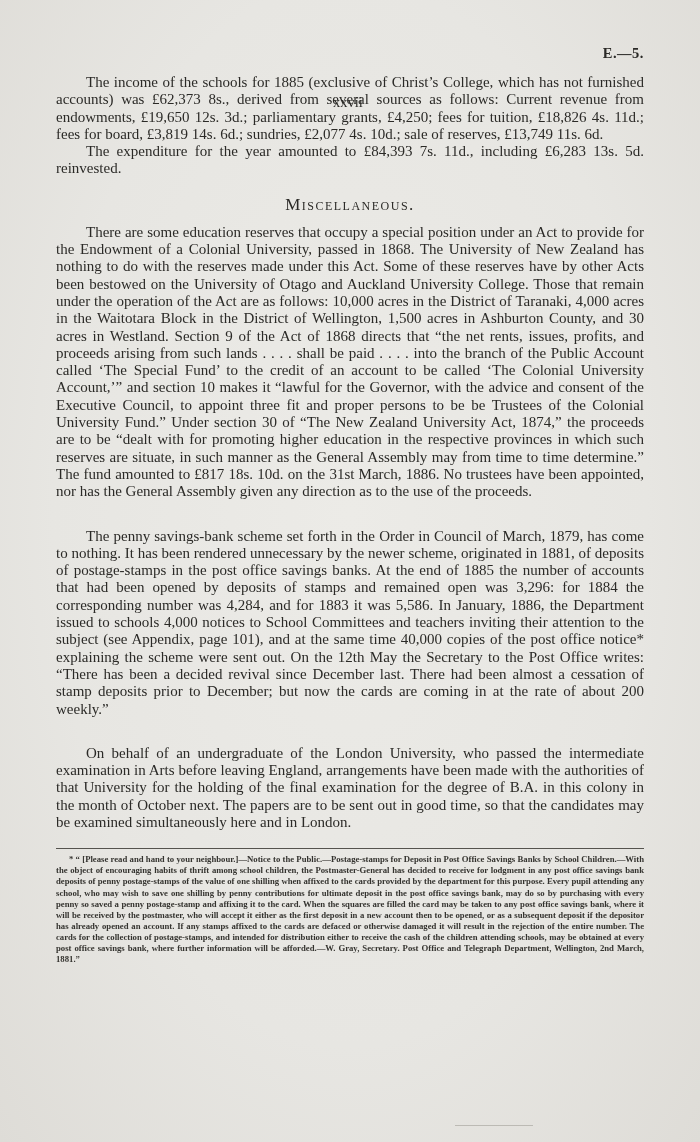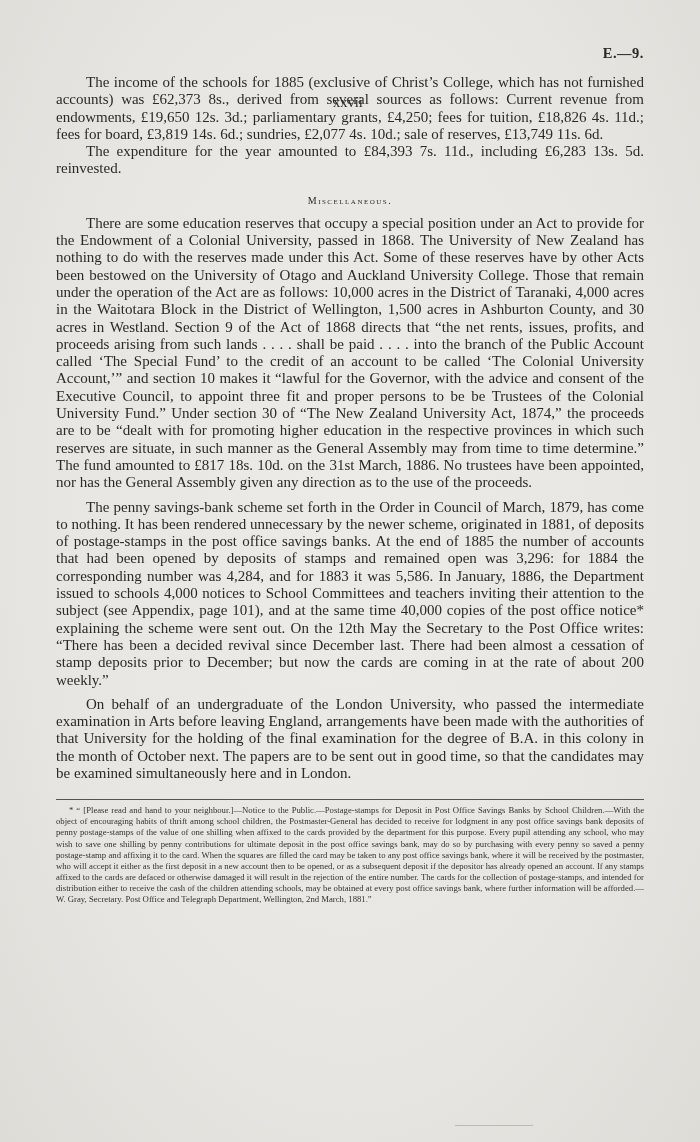--- a/index.html
+++ b/index.html
@@ -36,57 +36,58 @@
     font-weight: bold;
     letter-spacing: 0.5px;
   }
   p.para {
     margin: 0;
     text-align: justify;
     font-size: 15px;
     line-height: 17.3px;
     text-indent: 30px;
   }
-  p.gap { margin-top: 7px; }
+  p.gap { margin-top: 27px; }
   h2.section {
     text-align: center;
     font-variant: small-caps;
     font-weight: normal;
-    font-size: 10px;
+    font-size: 17px;
     letter-spacing: 1.5px;
     margin: 17px 0 9px 0;
   }
   .footnote-rule {
     border: none;
     border-top: 1px solid #55534e;
     margin: 17px 0 0 0;
   }
   .footnote {
     margin: 5px 0 0 0;
     font-size: 8.7px;
     line-height: 11.1px;
     text-align: justify;
     text-indent: 13px;
     color: #34332f;
+    font-weight: bold;
   }
   .stray-mark {
     position: absolute;
     left: 455px; bottom: 16px;
     width: 78px; height: 0;
     border-top: 1px solid #bcbab4;
   }
 </style>
 </head>
 <body>
 
 <div class="page">
 
   <div class="header">
     <span class="page-number">xxvii</span>
-    <span class="doc-ref">E.—9.</span>
+    <span class="doc-ref">E.—5.</span>
   </div>
 
   <p class="para">The income of the schools for 1885 (exclusive of Christ’s College, which has not furnished accounts) was £62,373 8s., derived from several sources as follows: Current revenue from endowments, £19,650 12s. 3d.; parliamentary grants, £4,250; fees for tuition, £18,826 4s. 11d.; fees for board, £3,819 14s. 6d.; sundries, £2,077 4s. 10d.; sale of reserves, £13,749 11s. 6d.</p>
 
   <p class="para">The expenditure for the year amounted to £84,393 7s. 11d., including £6,283 13s. 5d. reinvested.</p>
 
   <h2 class="section">Miscellaneous.</h2>
 
   <p class="para">There are some education reserves that occupy a special position under an Act to provide for the Endowment of a Colonial University, passed in 1868.  The University of New Zealand has nothing to do with the reserves made under this Act.  Some of these reserves have by other Acts been bestowed on the University of Otago and Auckland University College.  Those that remain under the operation of the Act are as follows: 10,000 acres in the District of Taranaki, 4,000 acres in the Waitotara Block in the District of Wellington, 1,500 acres in Ashburton County, and 30 acres in Westland.  Section 9 of the Act of 1868 directs that “the net rents, issues, profits, and proceeds arising from such lands .  .  .  .  shall be paid .  .  .  .  into the branch of the Public Account called ‘The Special Fund’ to the credit of an account to be called ‘The Colonial University Account,’” and section 10 makes it “lawful for the Governor, with the advice and consent of the Executive Council, to appoint three fit and proper persons to be be Trustees of the Colonial University Fund.”  Under section 30 of “The New Zealand University Act, 1874,” the proceeds are to be “dealt with for promoting higher education in the respective provinces in which such reserves are situate, in such manner as the General Assembly may from time to time determine.”  The fund amounted to £817 18s. 10d. on the 31st March, 1886.  No trustees have been appointed, nor has the General Assembly given any direction as to the use of the proceeds.</p>
 

